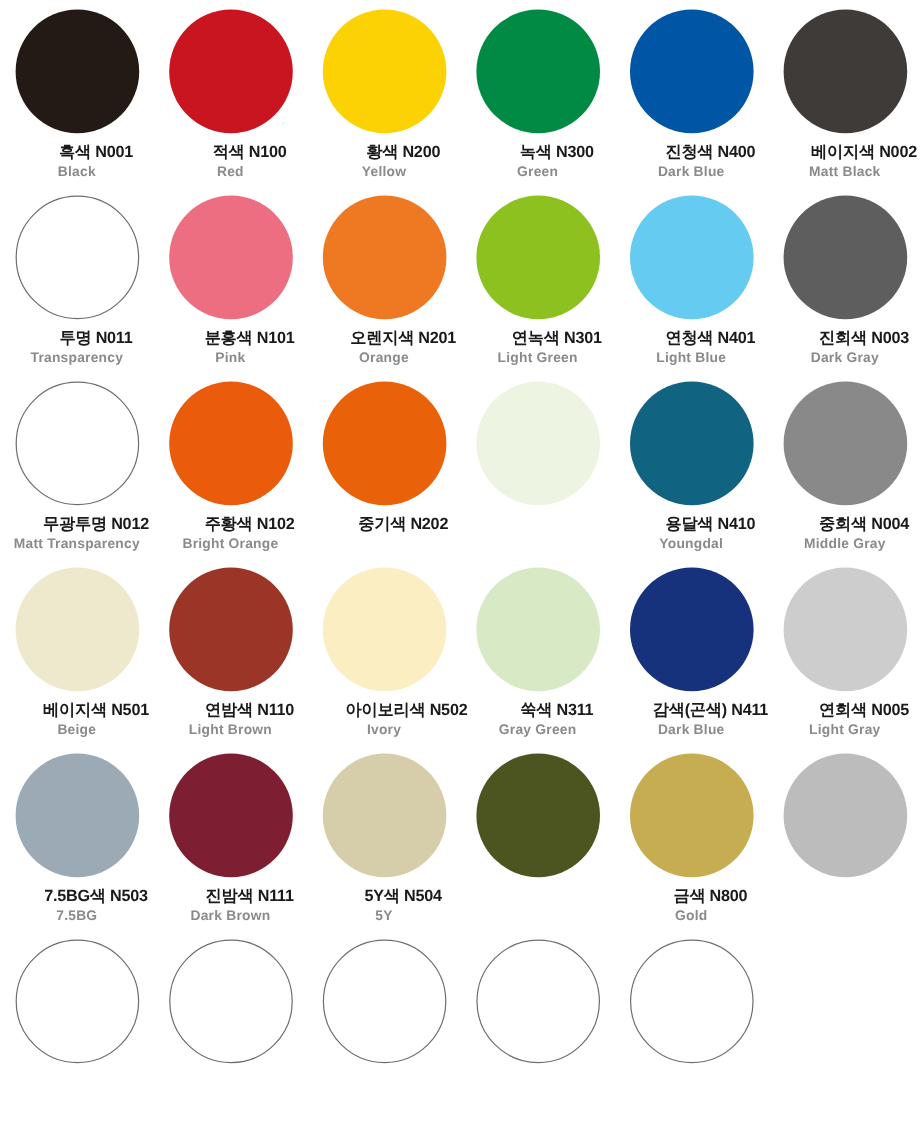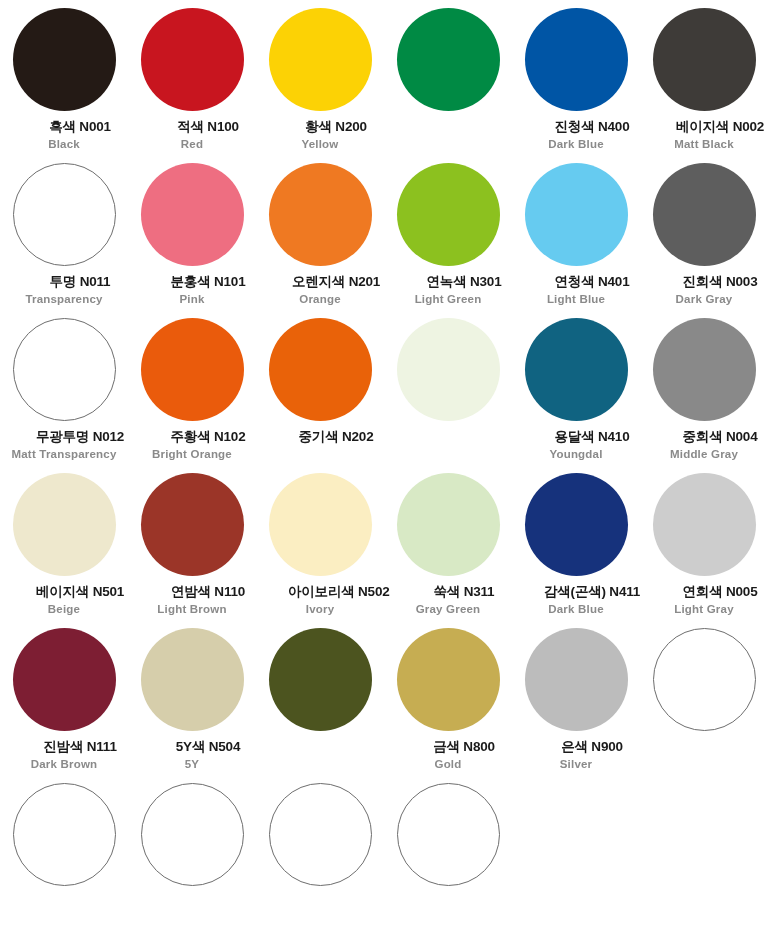--- a/index.html
+++ b/index.html
@@ -94,20 +94,24 @@
     </div>
     <div class="swatch-cell">
       <div class="swatch-circle" style="background: rgb(252, 210, 5);"></div>
       <div class="swatch-labels">
         <span class="swatch-name">황색 N200</span>
         <span class="swatch-en">Yellow</span>
       </div>
     </div>
     <div class="swatch-cell">
       <div class="swatch-circle" style="background: rgb(0, 138, 68);"></div>
+      <div class="swatch-labels">
+        <span class="swatch-name">녹색 N300</span>
+        <span class="swatch-en">Green</span>
+      </div>
     </div>
     <div class="swatch-cell">
       <div class="swatch-circle" style="background: rgb(0, 85, 165);"></div>
       <div class="swatch-labels">
         <span class="swatch-name">진청색 N400</span>
         <span class="swatch-en">Dark Blue</span>
       </div>
     </div>
     <div class="swatch-cell">
       <div class="swatch-circle" style="background: rgb(62, 59, 56);"></div>
@@ -231,20 +235,27 @@
       </div>
     </div>
     <div class="swatch-cell">
       <div class="swatch-circle" style="background: rgb(205, 205, 205);"></div>
       <div class="swatch-labels">
         <span class="swatch-name">연회색 N005</span>
         <span class="swatch-en">Light Gray</span>
       </div>
     </div>
     <div class="swatch-cell">
+      <div class="swatch-circle" style="background: rgb(155, 170, 181);"></div>
+      <div class="swatch-labels">
+        <span class="swatch-name">7.5BG색 N503</span>
+        <span class="swatch-en">7.5BG</span>
+      </div>
+    </div>
+    <div class="swatch-cell">
       <div class="swatch-circle" style="background: rgb(125, 30, 51);"></div>
       <div class="swatch-labels">
         <span class="swatch-name">진밤색 N111</span>
         <span class="swatch-en">Dark Brown</span>
       </div>
     </div>
     <div class="swatch-cell">
       <div class="swatch-circle" style="background: rgb(214, 206, 171);"></div>
       <div class="swatch-labels">
         <span class="swatch-name">5Y색 N504</span>
@@ -256,24 +267,20 @@
     </div>
     <div class="swatch-cell">
       <div class="swatch-circle" style="background: rgb(198, 173, 82);"></div>
       <div class="swatch-labels">
         <span class="swatch-name">금색 N800</span>
         <span class="swatch-en">Gold</span>
       </div>
     </div>
     <div class="swatch-cell">
       <div class="swatch-circle" style="background: rgb(188, 188, 188);"></div>
-      <div class="swatch-labels">
-        <span class="swatch-name">은색 N900</span>
-        <span class="swatch-en">Silver</span>
-      </div>
     </div>
     <div class="swatch-cell">
       <div class="swatch-circle outlined"></div>
       <div class="swatch-labels">
         <span class="swatch-name"></span>
       </div>
     </div>
     <div class="swatch-cell">
       <div class="swatch-circle outlined"></div>
       <div class="swatch-labels">

